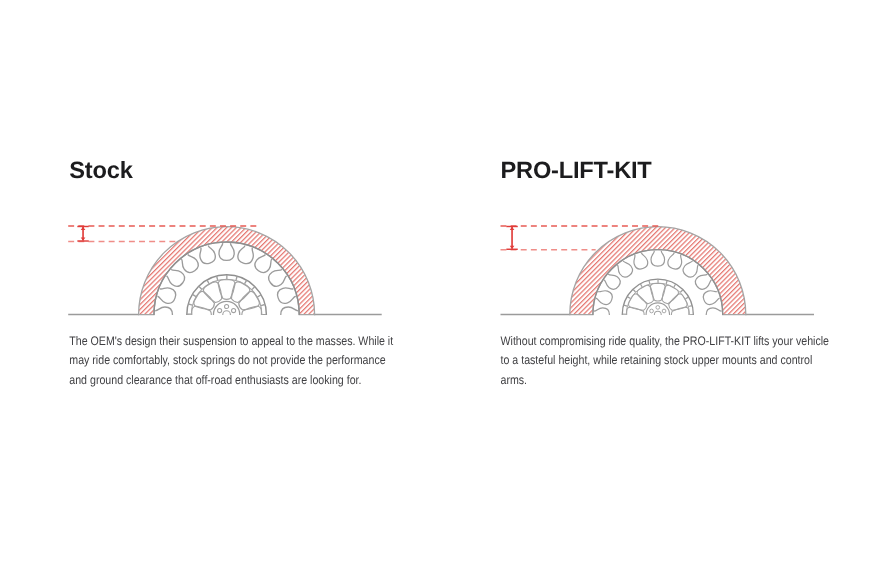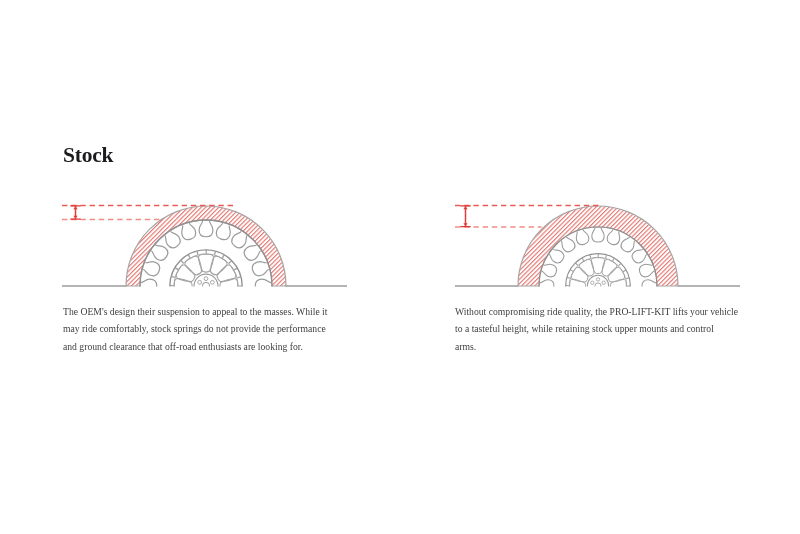--- a/index.html
+++ b/index.html
@@ -1,18 +1,18 @@
 <!DOCTYPE html>
 <html><head>
 <meta charset="utf-8">
 <style>
   html,body{margin:0;padding:0;background:#ffffff;}
   .stage{
     position:relative;width:800px;height:456px;background:#ffffff;overflow:hidden;
-    font-family:Liberation Serif, serif;
+    font-family:Liberation Sans, sans-serif;
   }
   .diagram-svg{position:absolute;left:0;top:0;}
   .panel-title{
     position:absolute;top:144px;font-size:21.5px;font-weight:bold;
     color:#1c1c1e;letter-spacing:-0.2px;line-height:23px;white-space:nowrap;
   }
   .panel-title.stock{left:63px;}
   .panel-title.pro{left:455px;}
   .panel-desc{
     position:absolute;top:303px;font-size:11.3px;color:#3f3f42;
@@ -128,20 +128,21 @@
         <line x1="460.3" y1="205.9" x2="470.7" y2="205.9" stroke="#e03d3a" stroke-width="1.3"></line>
         <line x1="460.3" y1="226.6" x2="470.7" y2="226.6" stroke="#e03d3a" stroke-width="1.3"></line>
         <line x1="465.5" y1="206.3" x2="465.5" y2="226.2" stroke="#e03d3a" stroke-width="1.5"></line>
         <path d="M 465.5 206.2 l -2.1 3 h 4.2 z" fill="#e03d3a"></path>
         <path d="M 465.5 226.3 l -2.1 -3 h 4.2 z" fill="#e03d3a"></path>
       </g>
     </g>
   </svg>
 
   <div class="panel-title stock">Stock</div>
+  <div class="panel-title pro">PRO-LIFT-KIT</div>
 
   <div class="panel-desc stock">
     <div>The OEM's design their suspension to appeal to the masses. While it</div>
     <div>may ride comfortably, stock springs do not provide the performance</div>
     <div>and ground clearance that off-road enthusiasts are looking for.</div>
   </div>
   <div class="panel-desc pro">
     <div>Without compromising ride quality, the PRO-LIFT-KIT lifts your vehicle</div>
     <div>to a tasteful height, while retaining stock upper mounts and control</div>
     <div>arms.</div>

